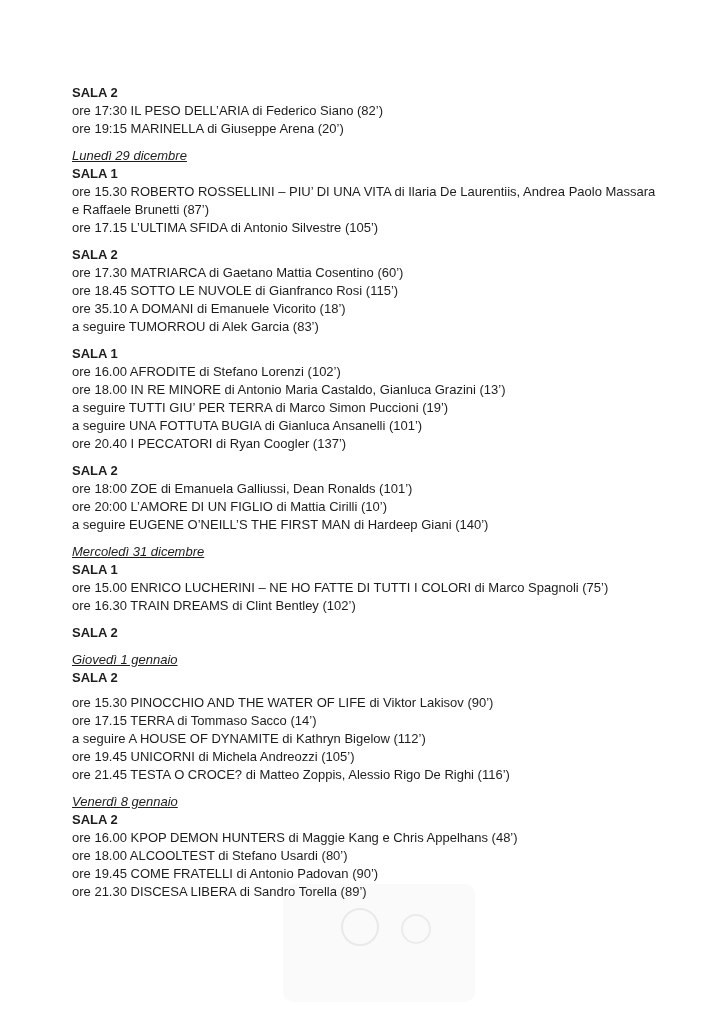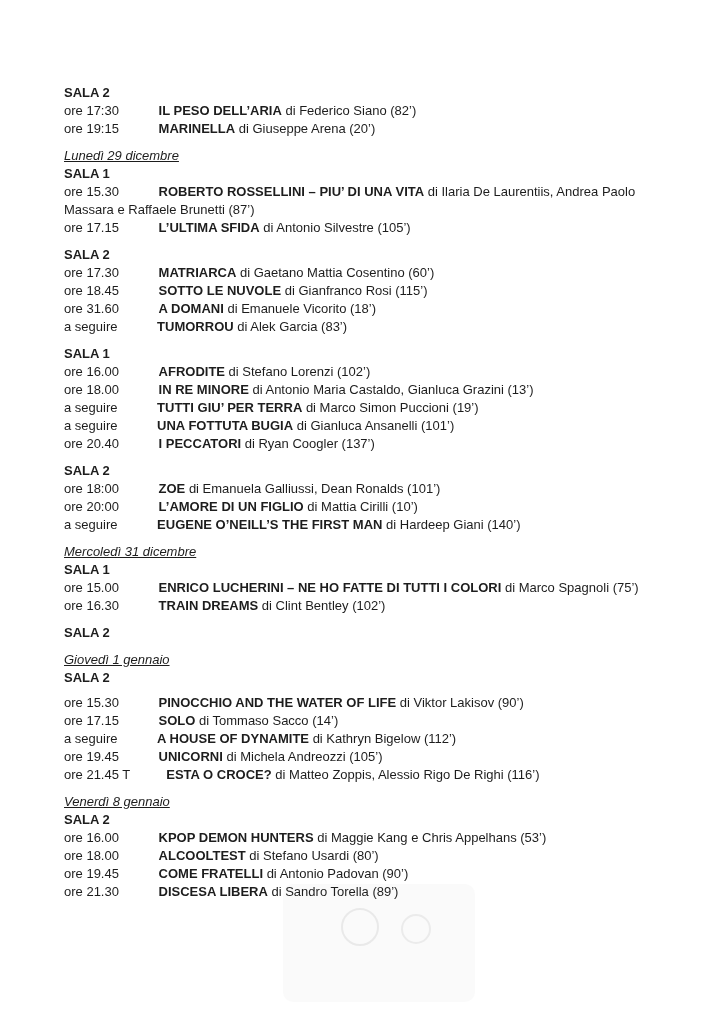--- a/index.html
+++ b/index.html
@@ -13,43 +13,42 @@
     height: 1024px;
     background: #ffffff;
     overflow: hidden;
     font-family: "Liberation Sans", sans-serif;
     font-size: 13px;
     line-height: 18px;
     color: #1d1d1d;
   }
   .content {
     position: absolute;
-    left: 64px;
+    left: 72px;
     top: 84px;
     width: 594px;
   }
   .block {
     margin-bottom: 9px;
   }
   .line {
     white-space: normal;
   }
   .day {
     font-style: italic;
     text-decoration: underline;
   }
   .venue {
     font-weight: 700;
   }
   .venue.gap-after {
     margin-bottom: 7px;
   }
   .film-title {
-    font-weight: 700;
-    margin-left: 36px;
+    font-weight: 400;
   }
   
   .watermark {
     position: absolute;
     left: 283px;
     top: 884px;
     width: 192px;
     height: 118px;
     background: rgba(110, 110, 110, 0.035);
     border-radius: 10px;
@@ -87,21 +86,21 @@
       <div class="block">
         <div class="line day">Lunedì 29 dicembre</div>
         <div class="line venue">SALA 1</div>
         <div class="line"><span>ore 15.30 </span><span class="film-title">ROBERTO ROSSELLINI – PIU’ DI UNA VITA</span><span> di Ilaria De Laurentiis, Andrea Paolo Massara e Raffaele Brunetti (87’)</span></div>
         <div class="line"><span>ore 17.15 </span><span class="film-title">L’ULTIMA SFIDA</span><span> di Antonio Silvestre (105’)</span></div>
       </div>
       <div class="block">
         <div class="line venue">SALA 2</div>
         <div class="line"><span>ore 17.30 </span><span class="film-title">MATRIARCA</span><span> di Gaetano Mattia Cosentino (60’)</span></div>
         <div class="line"><span>ore 18.45 </span><span class="film-title">SOTTO LE NUVOLE</span><span> di Gianfranco Rosi (115’)</span></div>
-        <div class="line"><span>ore 31.60 </span><span class="film-title">A DOMANI</span><span> di Emanuele Vicorito (18’)</span></div>
+        <div class="line"><span>ore 35.10 </span><span class="film-title">A DOMANI</span><span> di Emanuele Vicorito (18’)</span></div>
         <div class="line"><span>a seguire </span><span class="film-title">TUMORROU</span><span> di Alek Garcia (83’)</span></div>
       </div>
       <div class="block">
         <div class="line venue">SALA 1</div>
         <div class="line"><span>ore 16.00 </span><span class="film-title">AFRODITE</span><span> di Stefano Lorenzi (102’)</span></div>
         <div class="line"><span>ore 18.00 </span><span class="film-title">IN RE MINORE</span><span> di Antonio Maria Castaldo, Gianluca Grazini (13’)</span></div>
         <div class="line"><span>a seguire </span><span class="film-title">TUTTI GIU’ PER TERRA</span><span> di Marco Simon Puccioni (19’)</span></div>
         <div class="line"><span>a seguire </span><span class="film-title">UNA FOTTUTA BUGIA</span><span> di Gianluca Ansanelli (101’)</span></div>
         <div class="line"><span>ore 20.40 </span><span class="film-title">I PECCATORI</span><span> di Ryan Coogler (137’)</span></div>
       </div>
@@ -117,29 +116,29 @@
         <div class="line"><span>ore 15.00 </span><span class="film-title">ENRICO LUCHERINI – NE HO FATTE DI TUTTI I COLORI</span><span> di Marco Spagnoli (75’)</span></div>
         <div class="line"><span>ore 16.30 </span><span class="film-title">TRAIN DREAMS</span><span> di Clint Bentley (102’)</span></div>
       </div>
       <div class="block">
         <div class="line venue">SALA 2</div>
       </div>
       <div class="block">
         <div class="line day">Giovedì 1 gennaio</div>
         <div class="line venue gap-after">SALA 2</div>
         <div class="line"><span>ore 15.30 </span><span class="film-title">PINOCCHIO AND THE WATER OF LIFE</span><span> di Viktor Lakisov (90’)</span></div>
-        <div class="line"><span>ore 17.15 </span><span class="film-title">SOLO</span><span> di Tommaso Sacco (14’)</span></div>
+        <div class="line"><span>ore 17.15 </span><span class="film-title">TERRA</span><span> di Tommaso Sacco (14’)</span></div>
         <div class="line"><span>a seguire </span><span class="film-title">A HOUSE OF DYNAMITE</span><span> di Kathryn Bigelow (112’)</span></div>
         <div class="line"><span>ore 19.45 </span><span class="film-title">UNICORNI</span><span> di Michela Andreozzi (105’)</span></div>
         <div class="line"><span>ore 21.45 T</span><span class="film-title">ESTA O CROCE?</span><span> di Matteo Zoppis, Alessio Rigo De Righi (116’)</span></div>
       </div>
       <div class="block">
         <div class="line day">Venerdì 8 gennaio</div>
         <div class="line venue">SALA 2</div>
-        <div class="line"><span>ore 16.00 </span><span class="film-title">KPOP DEMON HUNTERS</span><span> di Maggie Kang e Chris Appelhans (53’)</span></div>
+        <div class="line"><span>ore 16.00 </span><span class="film-title">KPOP DEMON HUNTERS</span><span> di Maggie Kang e Chris Appelhans (48’)</span></div>
         <div class="line"><span>ore 18.00 </span><span class="film-title">ALCOOLTEST</span><span> di Stefano Usardi (80’)</span></div>
         <div class="line"><span>ore 19.45 </span><span class="film-title">COME FRATELLI</span><span> di Antonio Padovan (90’)</span></div>
         <div class="line"><span>ore 21.30 </span><span class="film-title">DISCESA LIBERA</span><span> di Sandro Torella (89’)</span></div>
       </div>
     </div>
   <div class="watermark">
     <div class="ring-a"></div>
     <div class="ring-b"></div>
   </div>
 </div>

